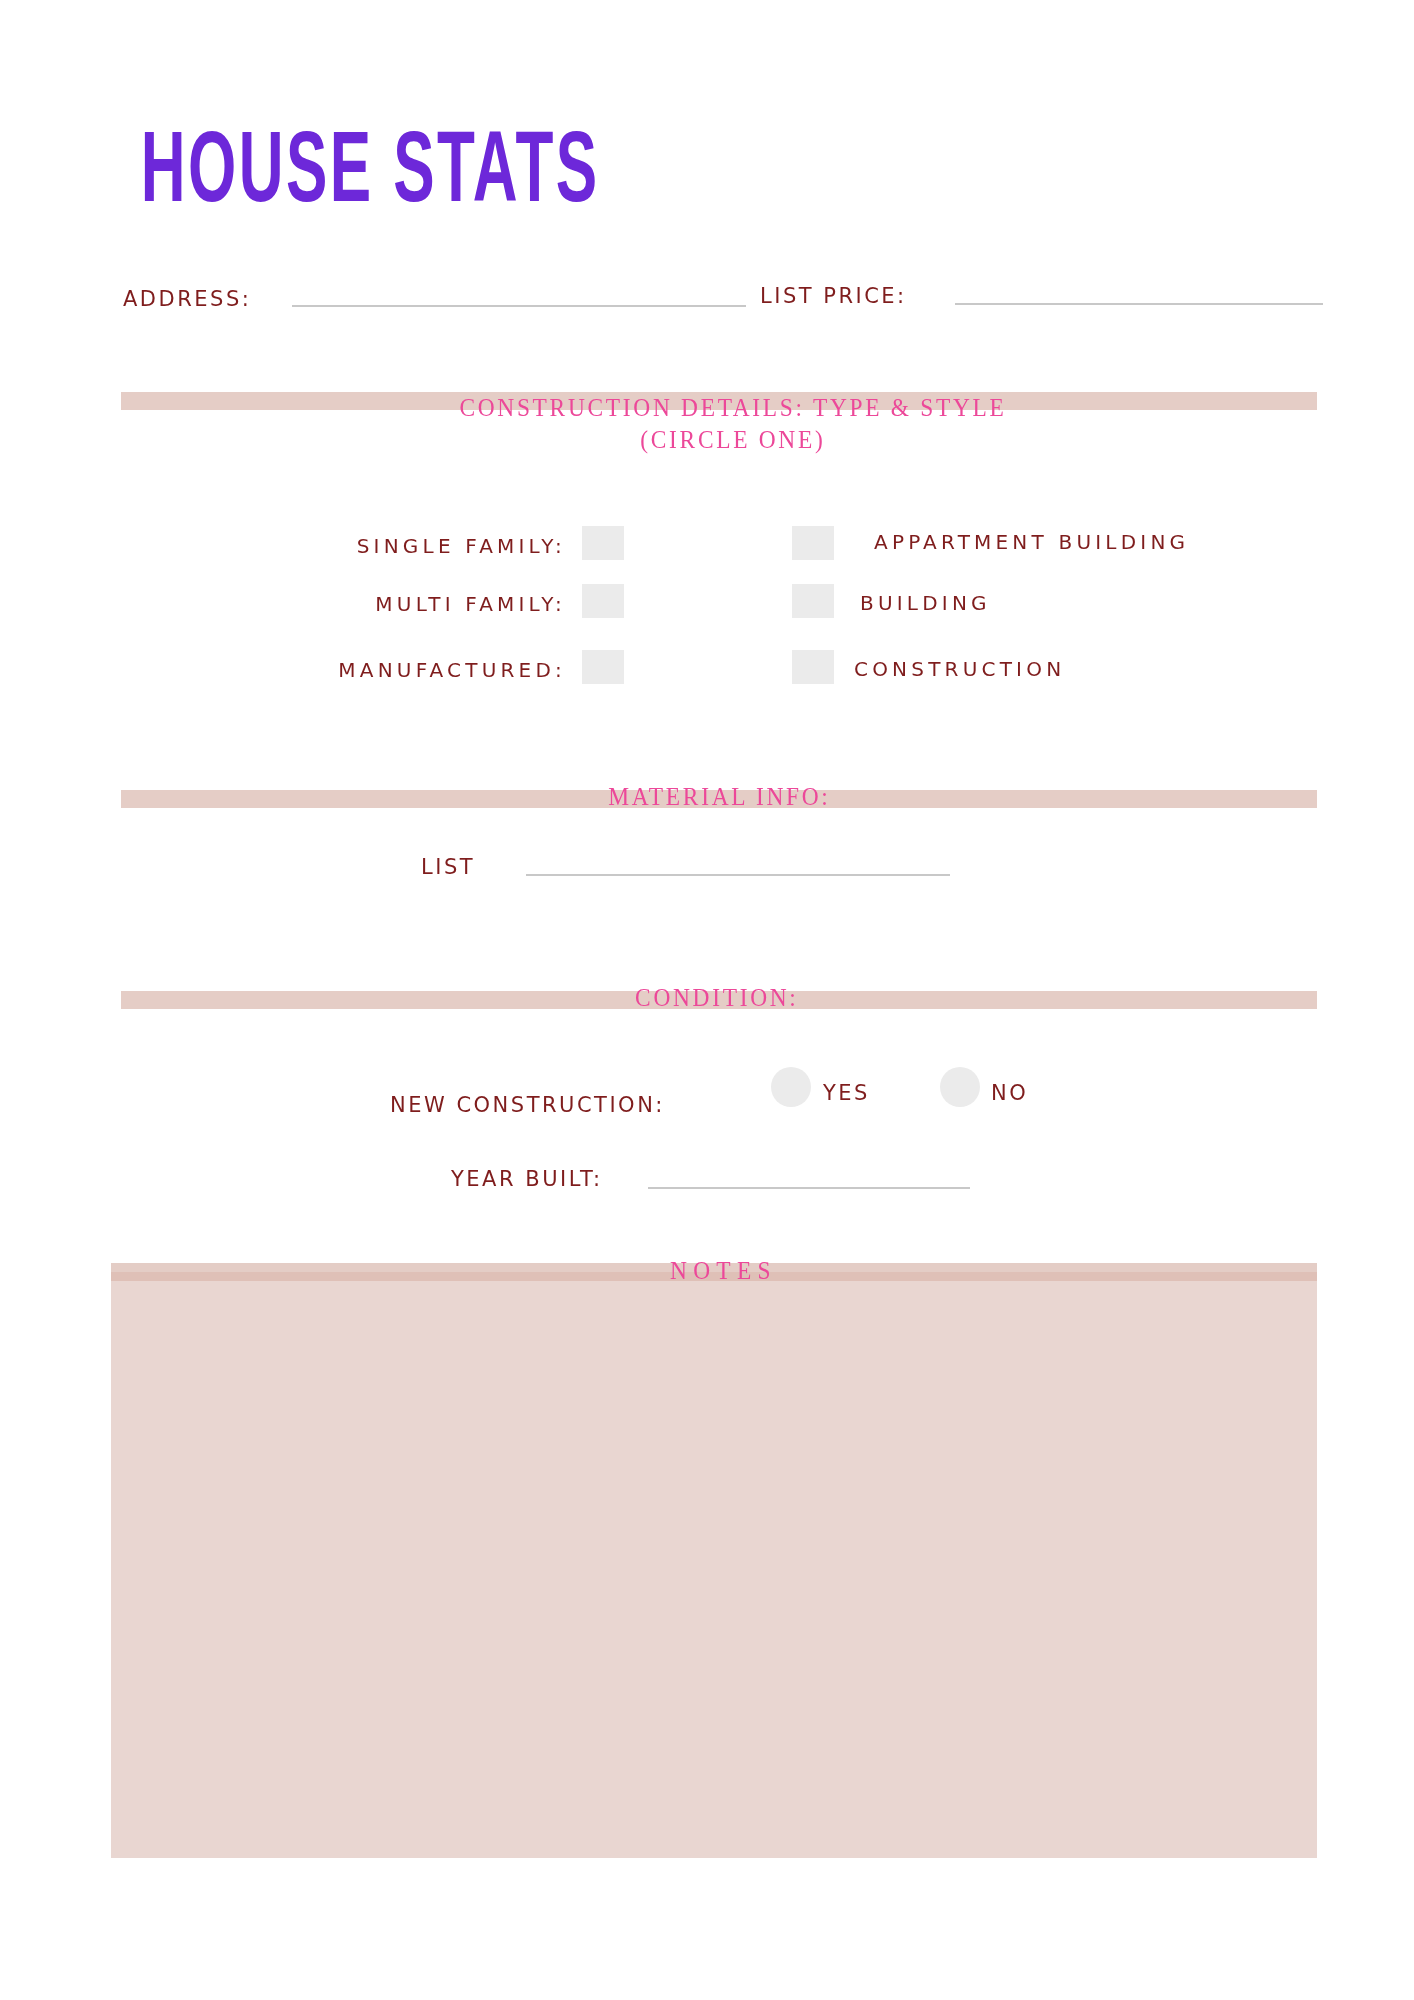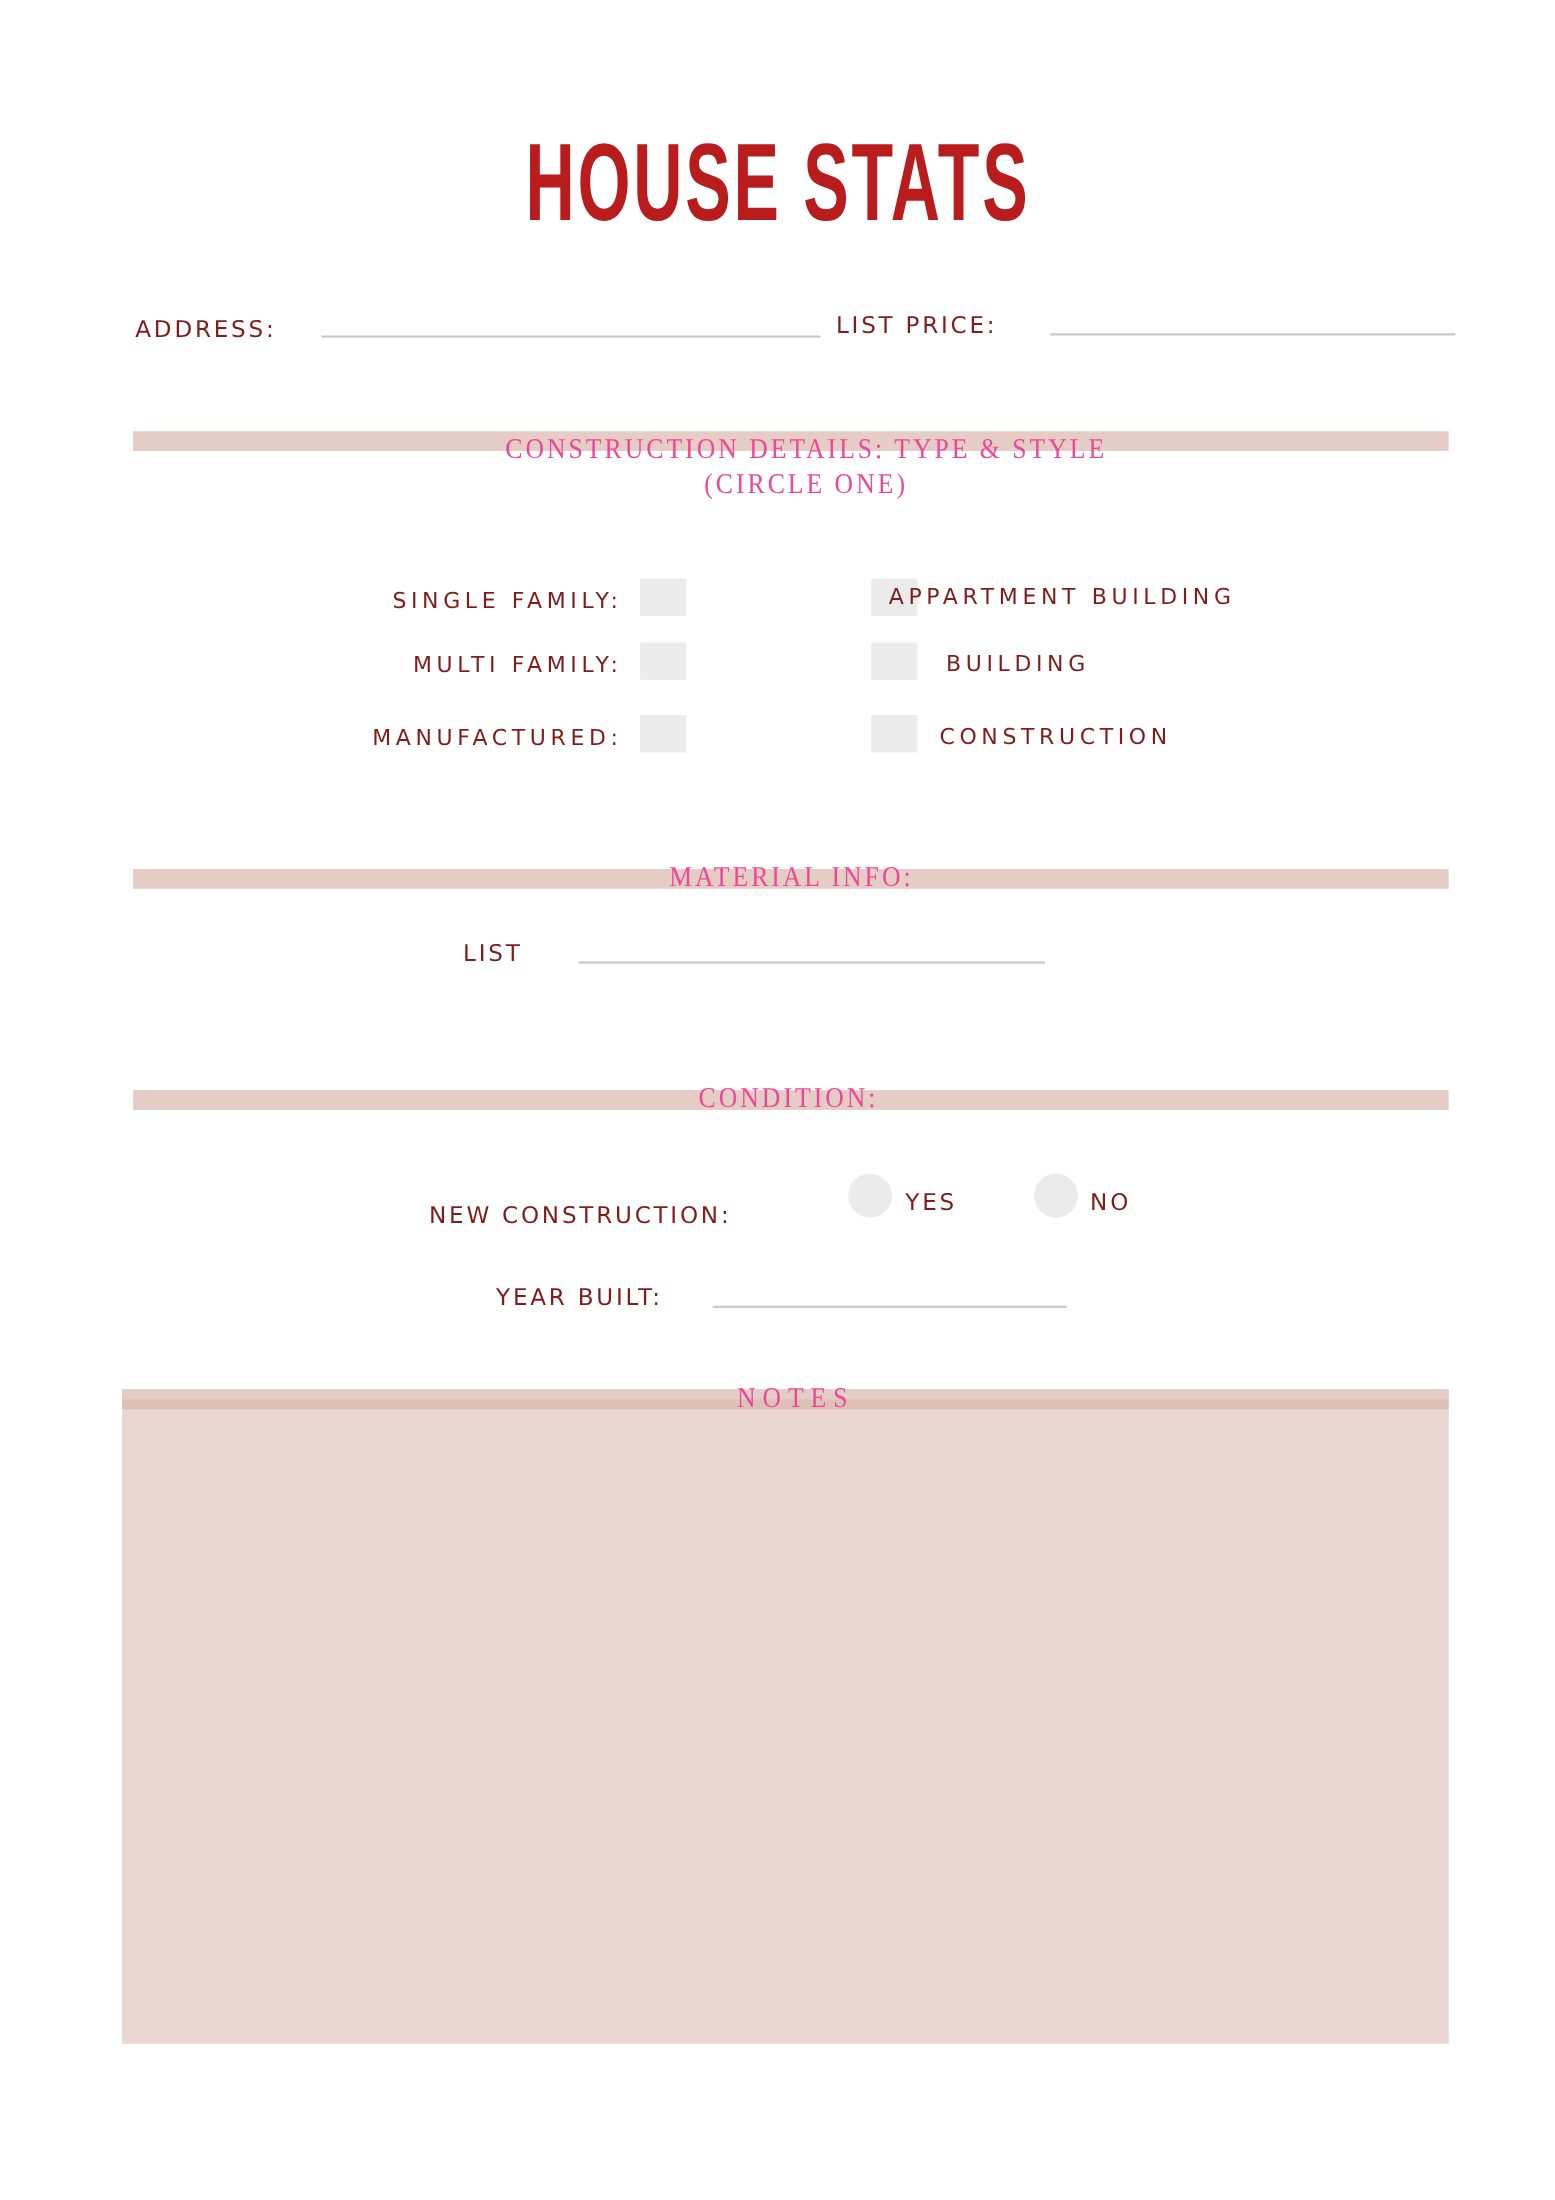--- a/index.html
+++ b/index.html
@@ -2,23 +2,23 @@
 <html><head>
 <meta charset="utf-8">
 <style>
   html, body { margin: 0; padding: 0; }
   body {
     width: 1414px; height: 2000px; background: #ffffff; position: relative; overflow: hidden;
     font-family: "DejaVu Sans", sans-serif; color: #1a1a1a;
   }
   .abs { position: absolute; }
   .title {
-    left: 0; width: 1414px; top: 116px; text-align: center;
+    left: 0; width: 1414px; top: 116px; 
     font-family: "Liberation Sans", sans-serif; font-weight: bold;
-    font-size: 100px; line-height: 100px; letter-spacing: 4px; color: #b91c1c;
+    font-size: 100px; line-height: 100px; letter-spacing: 4px; color: #6d28d9;
   }
   .title span { display: inline-block; transform: scaleX(0.62); transform-origin: center; }
   .lbl {
     font-family: "DejaVu Sans", sans-serif; font-size: 21px; letter-spacing: 2.5px;
     color: #7f1d1d; white-space: nowrap; line-height: 24px;
   }
   .wide { letter-spacing: 4.2px; font-size: 20px; }
   .line { height: 2px; background: #c8c8c8; }
   .band { background: #e5cdc6; height: 18px; left: 121px; width: 1196px; }
   .section-title {
@@ -49,21 +49,21 @@
 <div class="abs lbl wide" style="right:848px; top:534px; text-align:right;">SINGLE FAMILY:</div>
 <div class="abs chk" style="left:582px; top:526px;"></div>
 
 <div class="abs lbl wide" style="right:848px; top:592px; text-align:right;">MULTI FAMILY:</div>
 <div class="abs chk" style="left:582px; top:584px;"></div>
 
 <div class="abs lbl wide" style="right:848px; top:658px; text-align:right;">MANUFACTURED:</div>
 <div class="abs chk" style="left:582px; top:650px;"></div>
 
 <div class="abs chk" style="left:792px; top:526px;"></div>
-<div class="abs lbl wide" style="left:808px; top:530px;">APPARTMENT BUILDING</div>
+<div class="abs lbl wide" style="left:874px; top:530px;">APPARTMENT BUILDING</div>
 
 <div class="abs chk" style="left:792px; top:584px;"></div>
 <div class="abs lbl wide" style="left:860px; top:591px;">BUILDING</div>
 
 <div class="abs chk" style="left:792px; top:650px;"></div>
 <div class="abs lbl wide" style="left:854px; top:657px;">CONSTRUCTION</div>
 
 <div class="abs band" style="top:790px;"></div>
 <div class="abs section-title" style="top:782px; left:-14px;"><span>MATERIAL INFO:</span></div>
 <div class="abs lbl" style="left:421px; top:855px;">LIST</div>

